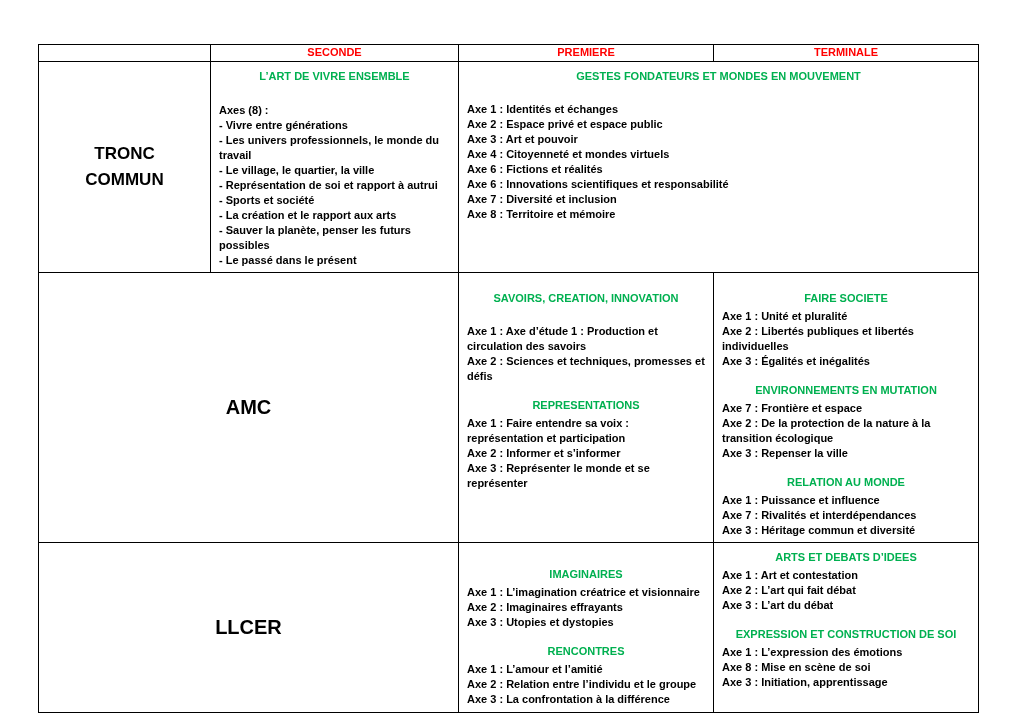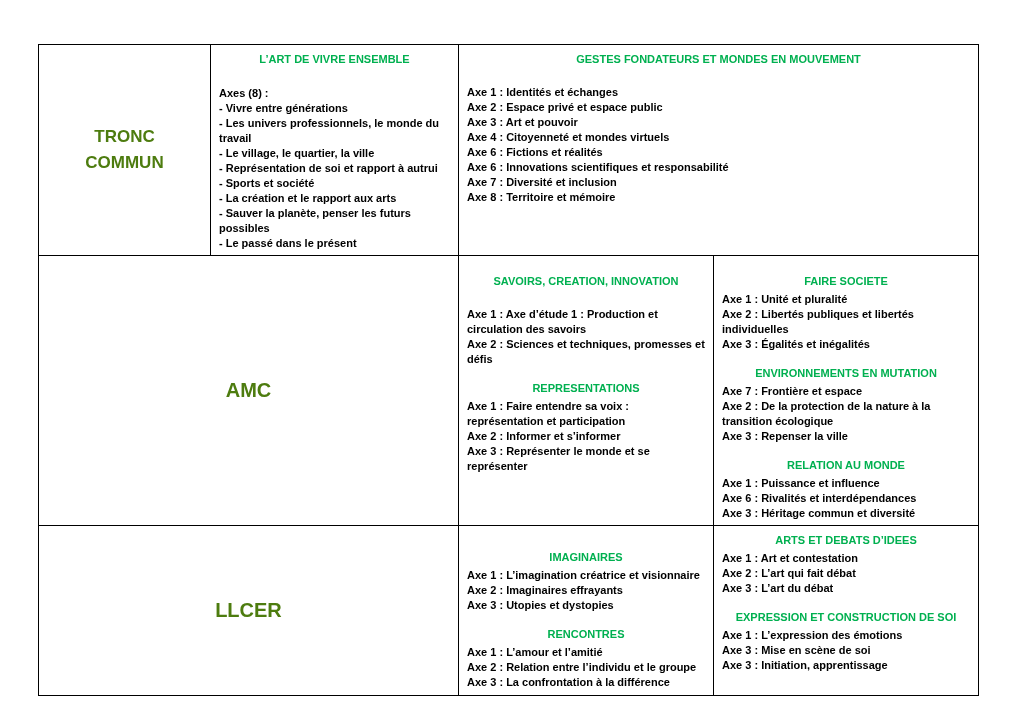--- a/index.html
+++ b/index.html
@@ -17,21 +17,21 @@
   }
   td, th { border: 1px solid #000; vertical-align: top; padding: 4px 8px 4px 8px; }
 
   th.hdr {
     color: #FF0000; font-size: 11px; font-weight: bold;
     text-align: center; padding: 1px 4px; height: 16px; line-height: 13px;
   }
   th.hdr-empty { padding: 1px 4px; }
 
   td.row-label {
-    color: #4d7c0f; font-weight: bold; text-align: center;
+    color: #000000; font-weight: bold; text-align: center;
     vertical-align: middle; font-size: 20px;
   }
   td.row-label .label-text { display: block; }
   td.row-label .tronc { font-size: 17px; white-space: pre-line; line-height: 1.55; }
 
   .title {
     color: #00B050; font-weight: bold; font-size: 11px;
     text-align: center; margin: 2px 0 3px 0; line-height: 15px;
   }
   .title.gap { margin-bottom: 18px; }
@@ -51,20 +51,26 @@
 <div class="page">
   <table class="grid">
     <colgroup>
       <col style="width:172px">
       <col style="width:248px">
       <col style="width:255px">
       <col style="width:265px">
     </colgroup>
 
     <tbody>
+        <tr style="height:17px">
+      <th class="hdr hdr-empty"></th>
+      <th class="hdr">SECONDE</th>
+      <th class="hdr">PREMIERE</th>
+      <th class="hdr">TERMINALE</th>
+    </tr>
 
     <tr style="height:193px">
       <td class="row-label">
         <span class="label-text tronc">TRONC
 COMMUN</span>
       </td>
       <td class="pt-sm">
         <div class="title">L’ART DE VIVRE ENSEMBLE</div>
         <div class="intro">Axes (8) :</div>
         <div>
@@ -128,21 +134,21 @@
           <div>
                 <div class="line">Axe 7 : Frontière et espace</div>
                 <div class="line">Axe 2 : De la protection de la nature à la transition écologique</div>
                 <div class="line">Axe 3 : Repenser la ville</div>
               </div>
         </div>
         <div class="section">
           <div class="title">RELATION AU MONDE</div>
           <div>
                 <div class="line">Axe 1 : Puissance et influence</div>
-                <div class="line">Axe 6 : Rivalités et interdépendances</div>
+                <div class="line">Axe 7 : Rivalités et interdépendances</div>
                 <div class="line">Axe 3 : Héritage commun et diversité</div>
               </div>
         </div>
       </td>
     </tr>
 
     <tr style="height:170px">
       <td class="row-label" colspan="2">
         <span class="label-text">LLCER</span>
       </td>
@@ -170,21 +176,21 @@
           <div>
                 <div class="line">Axe 1 : Art et contestation</div>
                 <div class="line">Axe 2 : L’art qui fait débat</div>
                 <div class="line">Axe 3 : L’art du débat</div>
               </div>
         </div>
         <div class="section">
           <div class="title">EXPRESSION ET CONSTRUCTION DE SOI</div>
           <div>
                 <div class="line">Axe 1 : L’expression des émotions</div>
-                <div class="line">Axe 3 : Mise en scène de soi</div>
+                <div class="line">Axe 8 : Mise en scène de soi</div>
                 <div class="line">Axe 3 : Initiation, apprentissage</div>
               </div>
         </div>
       </td>
     </tr>
   </tbody>
     </table>
 </div>
 
 </body></html>

